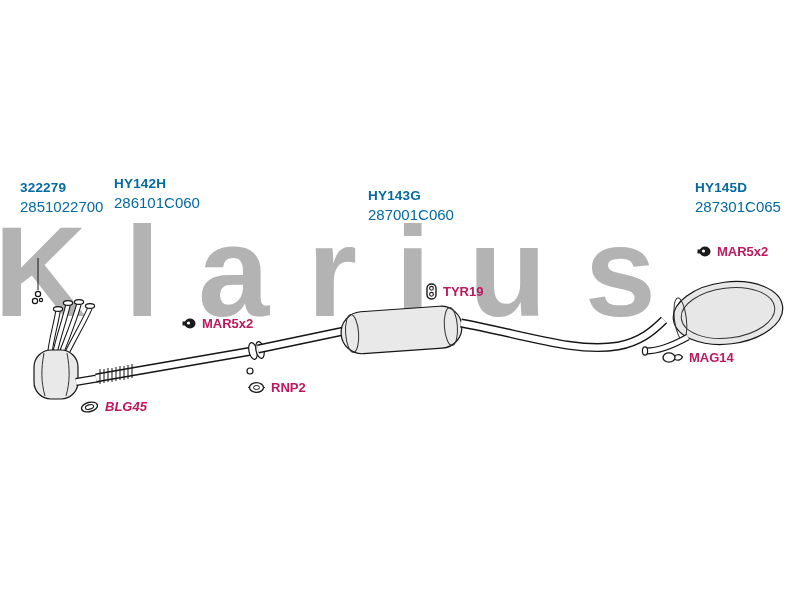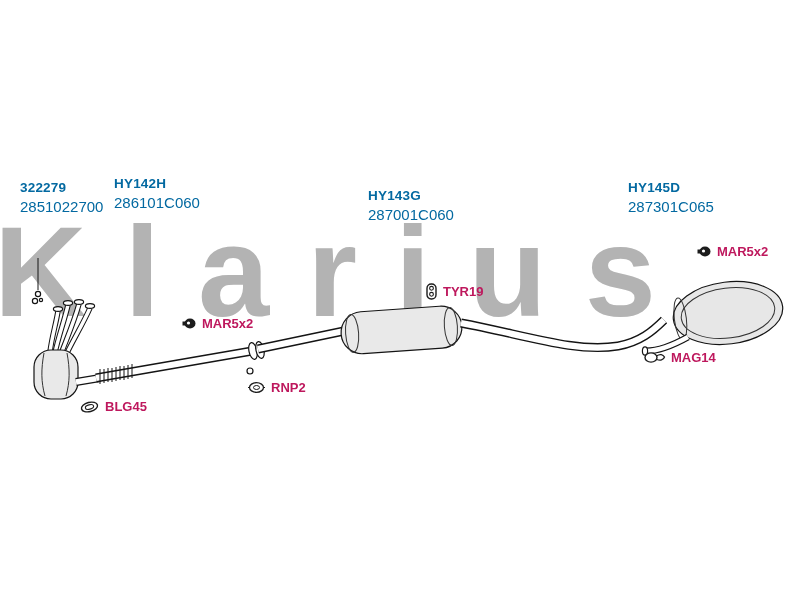--- a/index.html
+++ b/index.html
@@ -35,28 +35,28 @@
     position:absolute; z-index:3;
     display:flex; align-items:center; gap:5px;
     font-weight:bold; font-size:13px; color:#be185d;
     white-space:nowrap;
   }
   .fit svg { display:block; }
   
   .p0 { left:20px;  top:180px; }
   .p1 { left:114px; top:176px; }
   .p2 { left:368px; top:188px; }
-  .p3 { left:628px; top:180px; }
+  .p3 { left:695px; top:180px; }
   
   .f0 { left:697px; top:244px; }
   .f1 { left:425px; top:283px; }
   .f2 { left:182px; top:316px; }
   .f3 { left:247px; top:380px; }
-  .f4 { left:79px;  top:399px; }
-  .f5 { left:643px; top:350px; }
+  .f4 { left:79px;  top:399px;font-style:italic; }
+  .f5 { left:661px; top:350px; }
 </style>
 </head>
 <body>
 
 <div class="watermark">Klarius</div>
 
 <svg class="drawing" width="800" height="600" viewBox="0 0 800 600">
   <g stroke="#141414" stroke-width="1.2" fill="none">
 
     <g>

